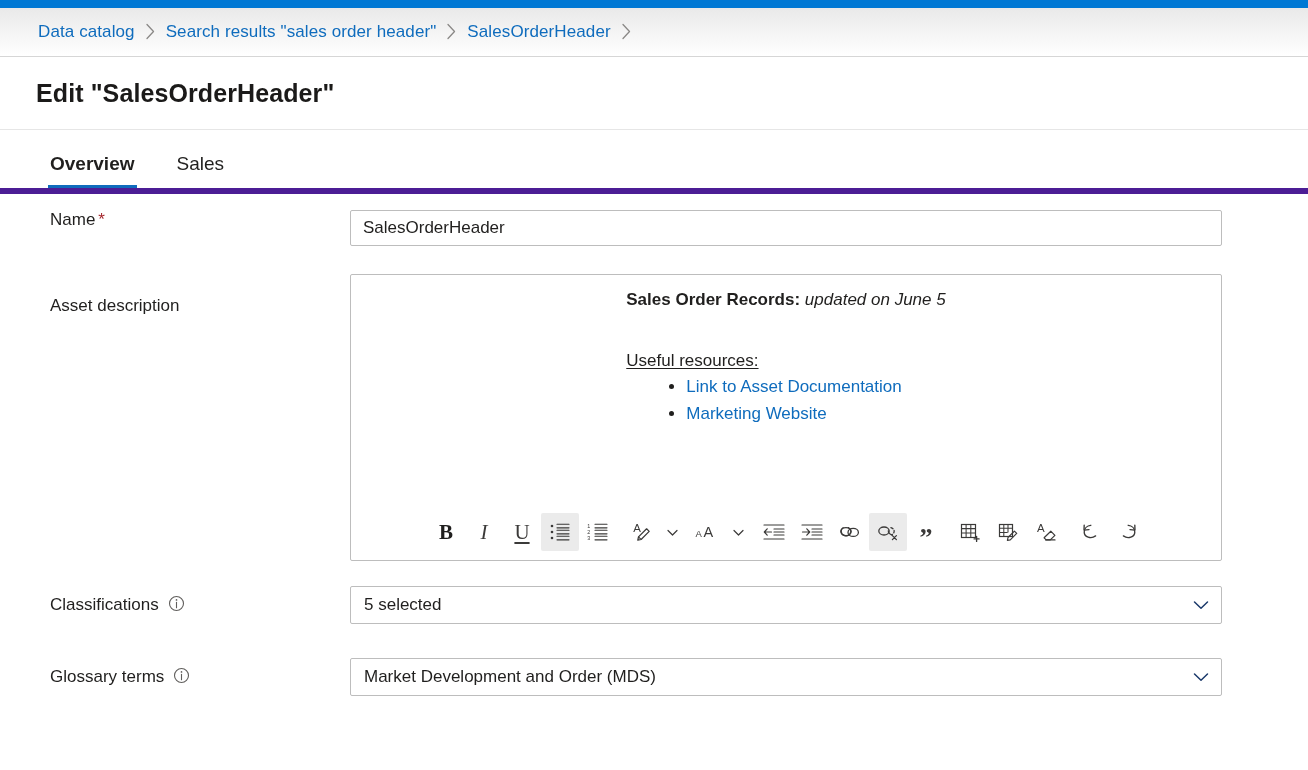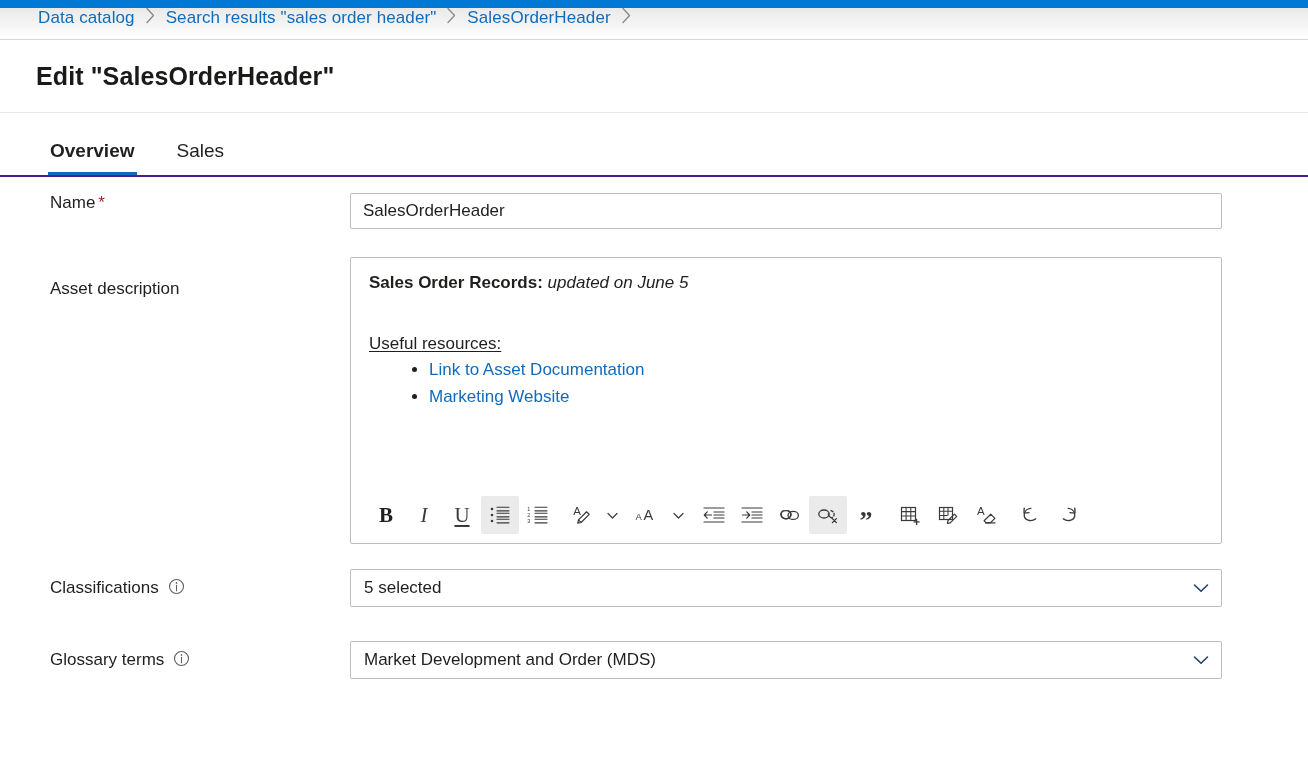--- a/index.html
+++ b/index.html
@@ -17,25 +17,26 @@
 
   
   .top-accent {
     height: 8px;
     width: 100%;
     background: #0078d4;
   }
 
   
   .breadcrumb-bar {
-    height: 32px;
+    height: 49px;
     width: 100%;
     background: linear-gradient(to bottom, #e9e9e9 0%, #f3f3f3 45%, #ffffff 100%);
     border-bottom: 1px solid #d6d6d6;
     display: flex;
+    align-items: center;
     padding-left: 38px;
   }
   .crumb {
     font-size: 17px;
     color: #0f6cbd;
     text-decoration: none;
     white-space: nowrap;
     letter-spacing: 0.1px;
   }
   .crumb-sep {
@@ -62,21 +63,21 @@
     color: #1b1a19;
     letter-spacing: 0.1px;
   }
 
   
   .tabbar {
     height: 64px;
     display: flex;
     align-items: flex-end;
     padding-left: 48px;
-    border-bottom: 2px solid #4c1d95;
+    border-bottom: 6px solid #4c1d95;
   }
   .tab {
     position: relative;
     font-size: 19px;
     color: #201f1e;
     padding: 0 2px 13px 2px;
     margin-right: 38px;
     cursor: pointer;
     white-space: nowrap;
   }
@@ -148,20 +149,21 @@
   .row-desc .label-cell { padding-top: 22px; }
 
   .editor {
     border: 1px solid #bdbdbd;
     border-radius: 2px;
     background: #fff;
     height: 287px;
     display: flex;
     flex-direction: column;
     position: relative;
+    align-items: center;
   }
   .editor-body {
     flex: 1;
     padding: 14px 18px 4px 18px;
     overflow: hidden;
     font-size: 17px;
     line-height: 1.35;
     color: #201f1e;
   }
   .desc-heading { margin: 0 0 4px 0; }

